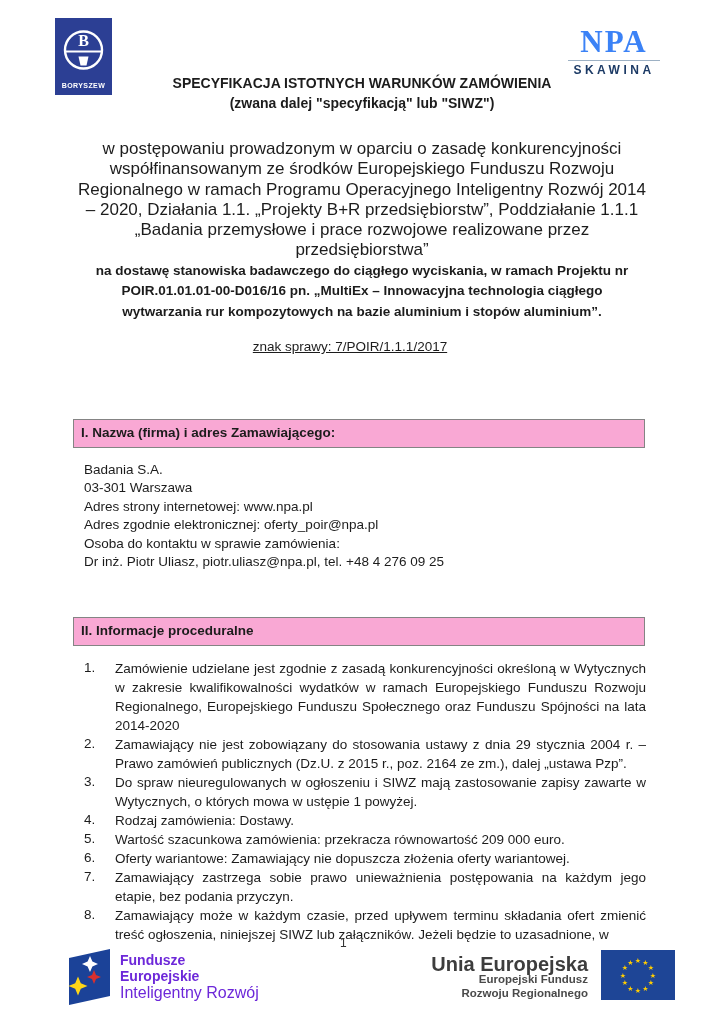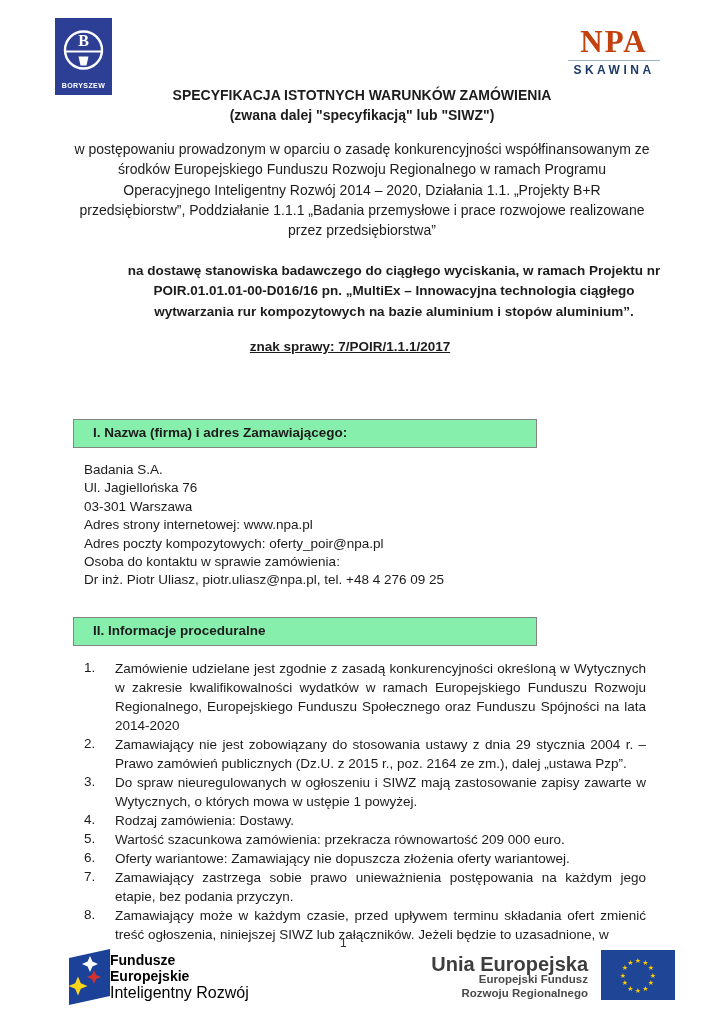--- a/index.html
+++ b/index.html
@@ -14,71 +14,71 @@
     color: #1c1c1c;
     overflow: hidden;
   }
 
   
   .boryszew-logo { position: absolute; left: 55px; top: 18px; }
   .npa-logo { position: absolute; left: 566px; top: 26px; width: 96px; text-align: center; }
   .npa-name {
     font-family: "Liberation Serif", serif;
     font-weight: bold; font-size: 31px; line-height: 32px;
-    color: #c2410c; letter-spacing: 2px;
+    color: #3b82f6; letter-spacing: 2px;
   }
   .npa-rule { border-top: 1px solid #9db1c4; margin: 2px 2px 3px 2px; }
   .npa-city {
     font-size: 12px; font-weight: bold; color: #1d3b66;
     letter-spacing: 3.5px; line-height: 12px;
   }
 
   
   .doc-title {
-    position: absolute; top: 85px; left: 0; width: 724px;
+    position: absolute; top: 73px; left: 0; width: 724px;
     text-align: center; font-weight: bold; font-size: 14px; line-height: 20px;
   }
   .para1 {
     position: absolute; top: 139px; left: 74px; width: 576px;
-    text-align: center; font-size: 14px; line-height: 20.3px;
+    text-align: center; font-size: 17px; line-height: 20.3px;
   }
   .para2 {
     position: absolute; top: 261px; left: 89px; width: 546px;
-    text-align: center; font-size: 13.5px; line-height: 20.3px; font-weight: bold; margin-left: 32px;
+    text-align: center; font-size: 13.5px; line-height: 20.3px; font-weight: bold;
   }
   .case-number {
     position: absolute; top: 339px; left: 0; width: 672px;
-    text-align: center; font-size: 13.5px; font-weight: bold; padding-left: 28px;
+    text-align: center; font-size: 13.5px; font-weight: normal; padding-left: 28px;
   }
   .case-number span { text-decoration: underline; }
 
   
   .section-box {
-    position: absolute; left: 73px; width: 464px; height: 29px;
-    border: 1.5px solid #848484; background: #86efac;
+    position: absolute; left: 73px; width: 572px; height: 29px;
+    border: 1.5px solid #848484; background: #f9a8d4;
     font-size: 13.5px; font-weight: bold;
-    padding: 5px 0 0 19px;
+    padding: 5px 0 0 7px;
   }
   .section-box.one { top: 419px; }
   .section-box.two { top: 617px; }
 
   
   .address { position: absolute; top: 461px; left: 84px; width: 560px; }
   .address div { font-size: 13.5px; line-height: 18.4px; }
 
   
   .proc-list { position: absolute; top: 659px; left: 84px; width: 562px; }
   .li { display: flex; align-items: flex-start; }
   .li .num { width: 31px; flex: 0 0 31px; font-size: 13.5px; line-height: 18.2px; }
   .li .litext { flex: 1; font-size: 13.5px; line-height: 19px; text-align: justify; }
 
   
   .page-number { position: absolute; top: 936px; left: 340px; font-size: 12px; color: #333; }
   .footer-left { position: absolute; left: 64px; top: 948px; display: flex; align-items: center; }
-  .fe-text { color: #000000; }
+  .fe-text { margin-left: 10px; color: #6d28d9; }
   .fe-text .b { font-size: 14px; font-weight: bold; line-height: 15.5px; }
   .fe-text .s { font-size: 16px; line-height: 14px; margin-top: 2px; }
   .footer-right { position: absolute; right: 49px; top: 950px; display: flex; align-items: flex-start; }
   .eu-text { text-align: right; color: #3d3d3d; margin-right: 13px; padding-top: 6px; }
   .eu-text .b { font-size: 20px; font-weight: bold; line-height: 17px; }
   .eu-text .s { font-size: 11.5px; font-weight: bold; line-height: 13.5px; color: #4a4a4a; }
 </style>
 </head>
 <body>
 
@@ -109,24 +109,23 @@
   <div class="para1">w postępowaniu prowadzonym w oparciu o zasadę konkurencyjności współfinansowanym ze środków Europejskiego Funduszu Rozwoju Regionalnego w ramach Programu Operacyjnego Inteligentny Rozwój 2014 – 2020, Działania 1.1. „Projekty B+R przedsiębiorstw”, Poddziałanie 1.1.1 „Badania przemysłowe i prace rozwojowe realizowane przez przedsiębiorstwa”</div>
   <div class="para2">na dostawę stanowiska badawczego do ciągłego wyciskania, w ramach Projektu nr POIR.01.01.01-00-D016/16 pn. „MultiEx – Innowacyjna technologia ciągłego wytwarzania rur kompozytowych na bazie aluminium i stopów aluminium”.</div>
   <div class="case-number">
     <span>znak sprawy: 7/POIR/1.1.1/2017</span>
   </div>
 
   <div class="section-box one">I.  Nazwa (firma) i adres Zamawiającego:</div>
 
   <div class="address">
     <div>Badania S.A.</div>
-    <div>Ul. Jagiellońska 76</div>
     <div>03-301 Warszawa</div>
     <div>Adres strony internetowej: www.npa.pl</div>
-    <div>Adres poczty kompozytowych: oferty_poir@npa.pl</div>
+    <div>Adres zgodnie elektronicznej: oferty_poir@npa.pl</div>
     <div>Osoba do kontaktu w sprawie zamówienia:</div>
     <div>Dr inż. Piotr Uliasz, piotr.uliasz@npa.pl, tel. +48 4 276 09 25</div>
   </div>
 
   <div class="section-box two">II. Informacje proceduralne</div>
 
   <div class="proc-list">
     <div class="li">
       <span class="num">1.</span>
       <span class="litext">Zamówienie udzielane jest zgodnie z zasadą konkurencyjności określoną w Wytycznych w zakresie kwalifikowalności wydatków w ramach Europejskiego Funduszu Rozwoju Regionalnego, Europejskiego Funduszu Społecznego oraz Funduszu Spójności na lata 2014-2020</span>

